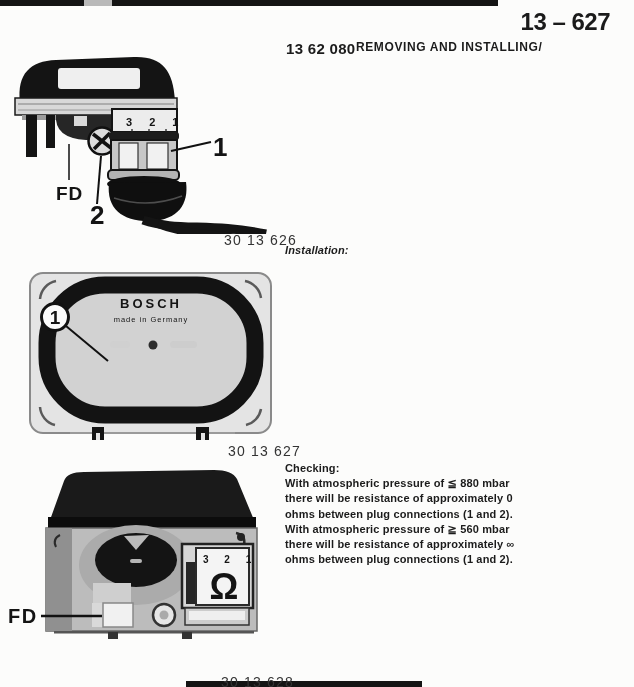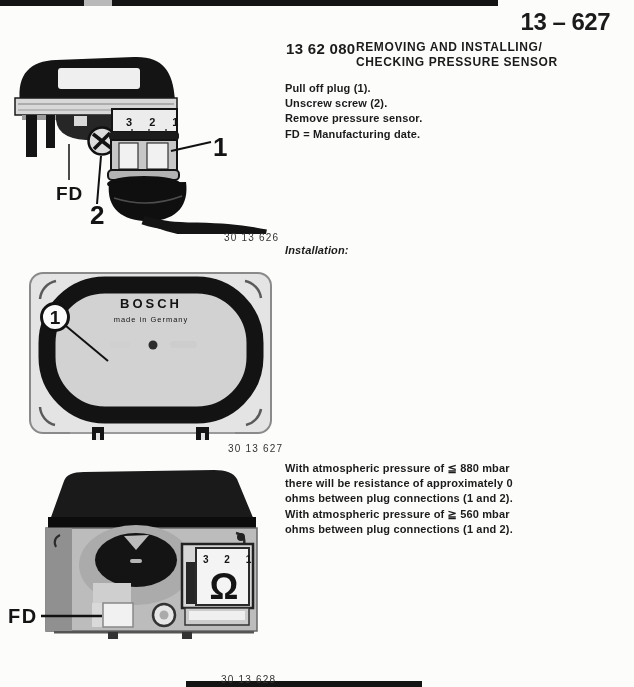--- a/index.html
+++ b/index.html
@@ -15,58 +15,53 @@
     font-size:24px;font-weight:bold;letter-spacing:-0.5px;white-space:nowrap;
   }
   .proc-code{position:absolute;left:286px;top:40px;font-size:15px;font-weight:bold;letter-spacing:0.3px;}
   .proc-title{position:absolute;left:356px;top:40px;font-size:12px;font-weight:bold;letter-spacing:0.6px;line-height:14.5px;white-space:nowrap;}
   .tblock{position:absolute;left:285px;font-size:11px;font-weight:bold;letter-spacing:0.15px;line-height:15.2px;white-space:nowrap;}
   .steps{top:81px;}
   .install{top:243px;}
   .checking{top:461px;}
   .it{font-style:italic;}
   .figcap{
-    position:absolute;font-size:10px;letter-spacing:1.2px;color:#333;
+    position:absolute;font-size:14px;letter-spacing:1.2px;color:#333;
     font-weight:400;white-space:nowrap;
   }
   .figwrap{position:absolute;}
   svg text{font-family:"Liberation Sans",sans-serif;fill:#141414;}
 </style>
 </head>
 <body>
 
 <div class="page">
 
   <div class="scanbar" style="left:0;top:0;width:498px;height:6px;"></div>
   <div class="scanbar-gap" style="left:84px;top:0;width:28px;height:6px;"></div>
   <div class="scanbar" style="left:186px;top:681px;width:236px;height:6px;"></div>
 
   <div class="pageno">13 – 627</div>
   <div class="proc-code">13 62 080</div>
   <div class="proc-title">
     <div>REMOVING AND INSTALLING/</div>
-    <div>CHECKING PRESSURE SENSOR</div>
   </div>
 
-  <div class="tblock steps">
-    <div>Pull off plug (1).</div>
-    <div>Unscrew screw (2).</div>
-    <div>Remove pressure sensor.</div>
-    <div>FD = Manufacturing date.</div>
-  </div>
 
   <div class="tblock install">
     <div class="it">Installation:</div>
   </div>
 
   <div class="tblock checking">
+    <div>Checking:</div>
     <div>With atmospheric pressure of ≦ 880 mbar</div>
     <div>there will be resistance of approximately 0</div>
     <div>ohms between plug connections (1 and 2).</div>
     <div>With atmospheric pressure of ≧ 560 mbar</div>
+    <div>there will be resistance of approximately ∞</div>
     <div>ohms between plug connections (1 and 2).</div>
   </div>
 
   <div class="figwrap" style="left:8px;top:52px;width:262px;height:182px;">
     <svg width="262" height="182" viewBox="0 0 262 182">
 
       <path d="M12,50 C9,22 22,9 48,8 L126,5 C154,4 165,18 167,48 L167,52 L12,52 Z" fill="#141414"></path>
       <rect x="50" y="16" width="82" height="21" rx="3" fill="#efefef"></rect>
 
       <rect x="7" y="46" width="162" height="17" fill="#d8d8d8" stroke="#1a1a1a" stroke-width="1.5"></rect>

